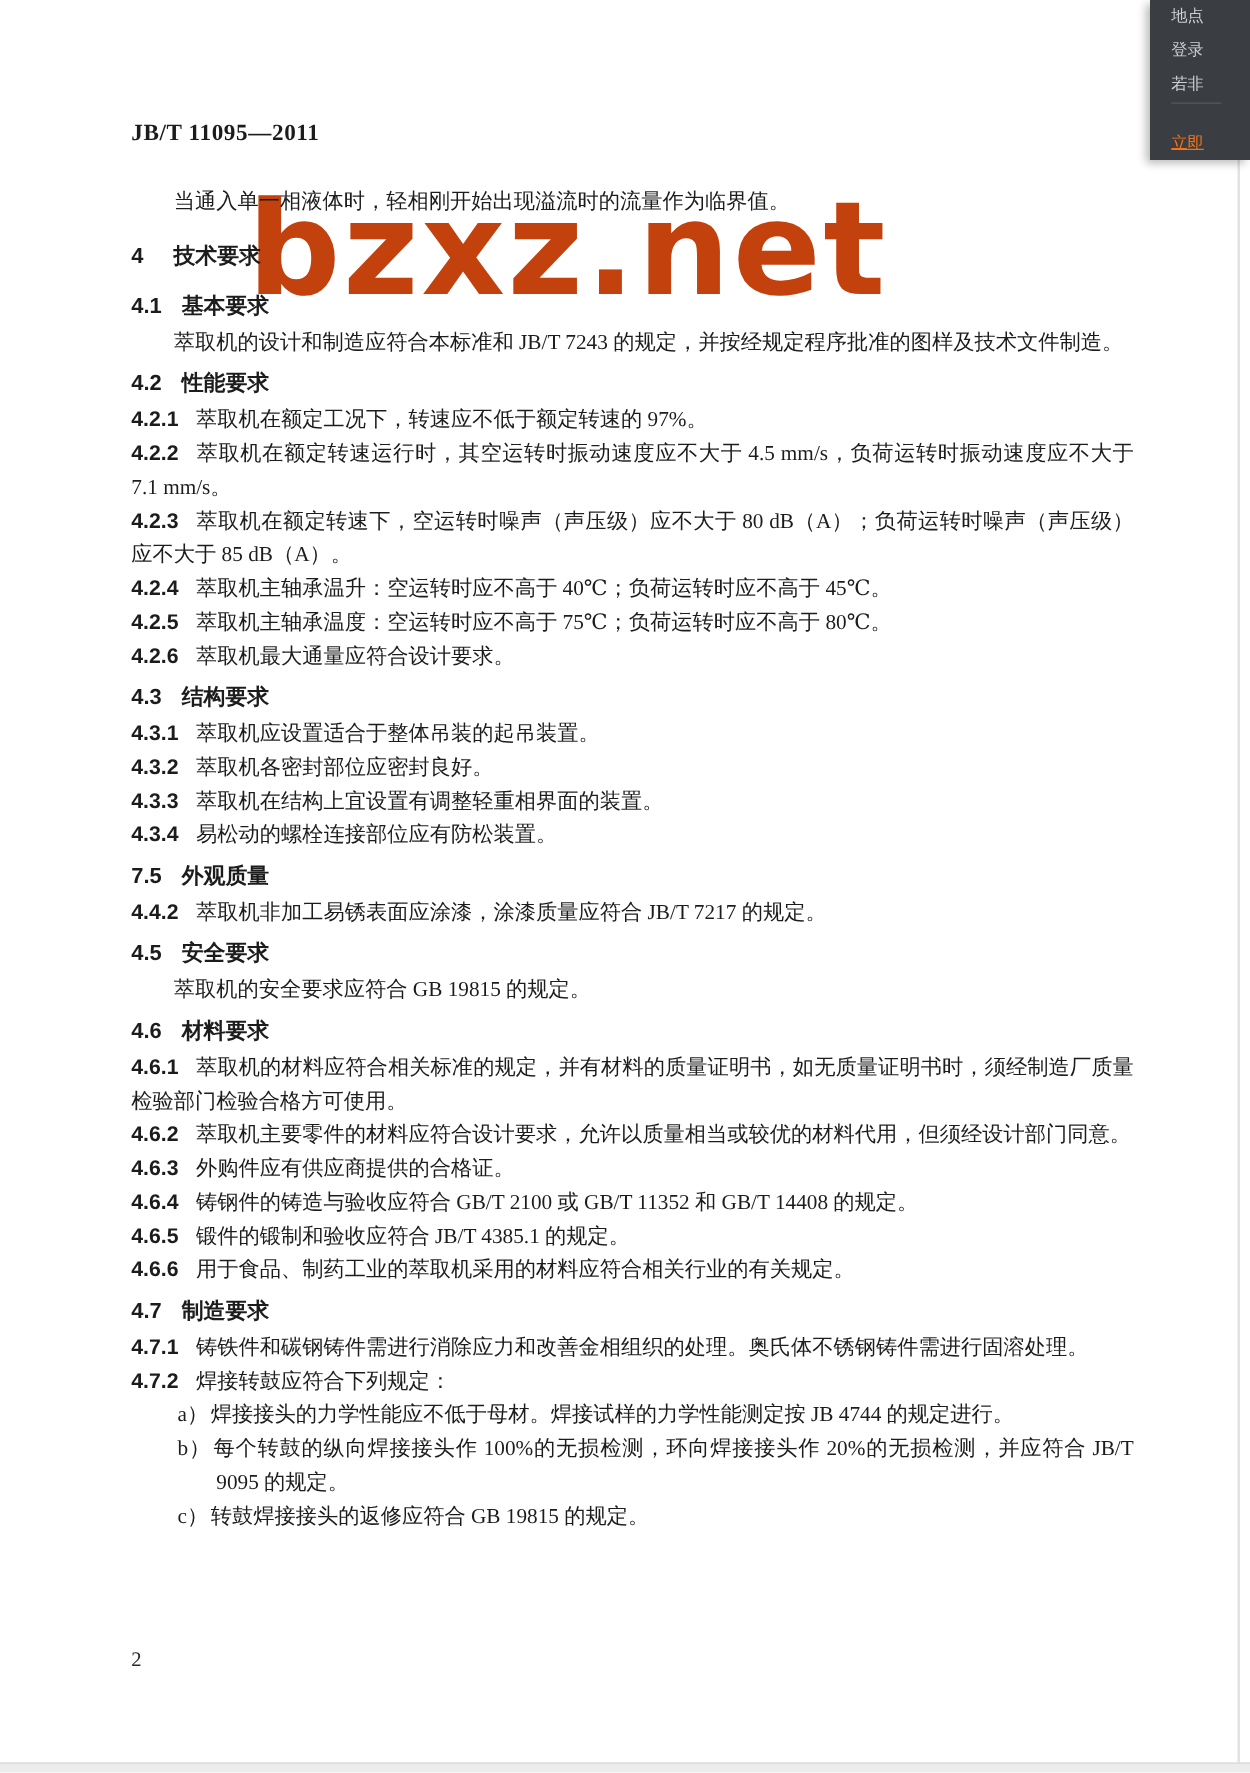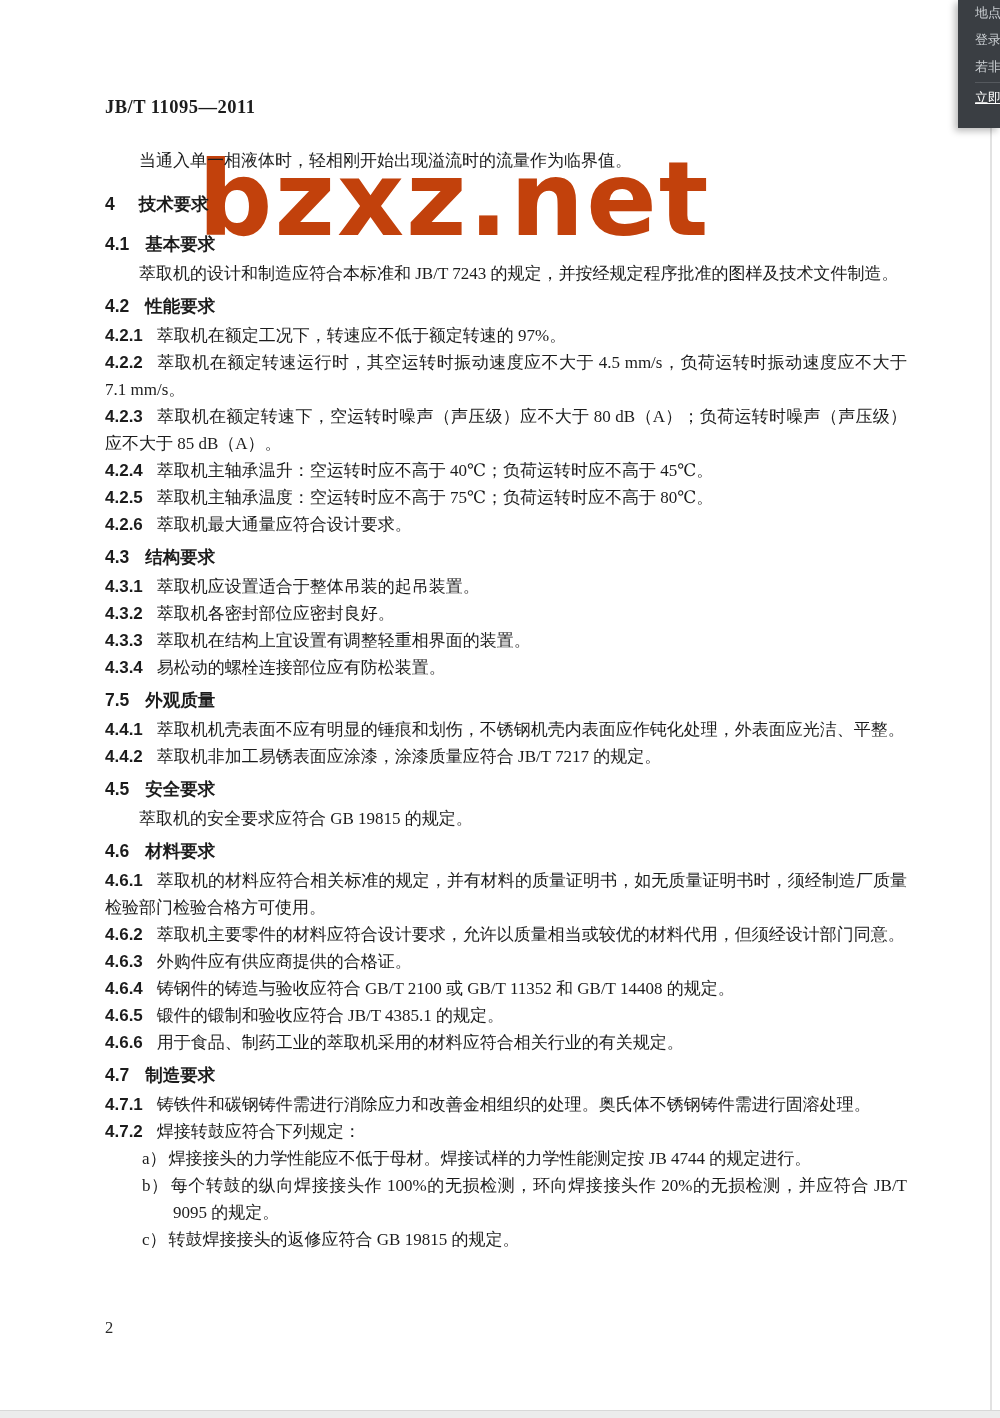--- a/index.html
+++ b/index.html
@@ -89,26 +89,26 @@
   }
 </style>
 </head>
 <body>
 
 <div class="watermark" style="color: #c2410c;">bzxz.net</div>
 
 <div class="page-right-border"></div>
 <div class="page-bottom-strip"></div>
 
-<div class="login-overlay" style="background: rgb(58, 62, 67);">
+<div class="login-overlay" style="background: rgb(58, 62, 67); padding-left: 38px;">
   <span class="ov-line l0">地点</span>
   <span class="ov-line l1">登录</span>
   <span class="ov-line l2">若非</span>
   <span class="ov-divider"></span>
-  <span class="ov-link" style="color: #ffffff;">立即</span>
+  <span class="ov-link" style="color: #f97316; margin-top: 16px;">立即</span>
 </div>
 
 <div class="doc">
   <div class="doc-header">JB/T 11095—2011</div>
   <div>
       <p class="indent-para">当通入单一相液体时，轻相刚开始出现溢流时的流量作为临界值。</p>
       <div class="heading h1"><span class="hnum">4</span><span class="htitle">技术要求</span></div>
       <div class="heading h2"><span class="hnum">4.1</span><span class="htitle">基本要求</span></div>
       <p class="indent-para">萃取机的设计和制造应符合本标准和 JB/T 7243 的规定，并按经规定程序批准的图样及技术文件制造。</p>
       <div class="heading h2"><span class="hnum">4.2</span><span class="htitle">性能要求</span></div>
@@ -117,21 +117,20 @@
       <p class="clause"><span class="cnum">4.2.3</span><span>萃取机在额定转速下，空运转时噪声（声压级）应不大于 80 dB（A）；负荷运转时噪声（声压级）应不大于 85 dB（A）。</span></p>
       <p class="clause"><span class="cnum">4.2.4</span><span>萃取机主轴承温升：空运转时应不高于 40℃；负荷运转时应不高于 45℃。</span></p>
       <p class="clause"><span class="cnum">4.2.5</span><span>萃取机主轴承温度：空运转时应不高于 75℃；负荷运转时应不高于 80℃。</span></p>
       <p class="clause"><span class="cnum">4.2.6</span><span>萃取机最大通量应符合设计要求。</span></p>
       <div class="heading h2"><span class="hnum">4.3</span><span class="htitle">结构要求</span></div>
       <p class="clause"><span class="cnum">4.3.1</span><span>萃取机应设置适合于整体吊装的起吊装置。</span></p>
       <p class="clause"><span class="cnum">4.3.2</span><span>萃取机各密封部位应密封良好。</span></p>
       <p class="clause"><span class="cnum">4.3.3</span><span>萃取机在结构上宜设置有调整轻重相界面的装置。</span></p>
       <p class="clause"><span class="cnum">4.3.4</span><span>易松动的螺栓连接部位应有防松装置。</span></p>
       <div class="heading h2"><span class="hnum">7.5</span><span class="htitle">外观质量</span></div>
-      <p class="clause"><span class="cnum">4.4.1</span><span>萃取机机壳表面不应有明显的锤痕和划伤，不锈钢机壳内表面应作钝化处理，外表面应光洁、平整。</span></p>
       <p class="clause"><span class="cnum">4.4.2</span><span>萃取机非加工易锈表面应涂漆，涂漆质量应符合 JB/T 7217 的规定。</span></p>
       <div class="heading h2"><span class="hnum">4.5</span><span class="htitle">安全要求</span></div>
       <p class="indent-para">萃取机的安全要求应符合 GB 19815 的规定。</p>
       <div class="heading h2"><span class="hnum">4.6</span><span class="htitle">材料要求</span></div>
       <p class="clause"><span class="cnum">4.6.1</span><span>萃取机的材料应符合相关标准的规定，并有材料的质量证明书，如无质量证明书时，须经制造厂质量检验部门检验合格方可使用。</span></p>
       <p class="clause"><span class="cnum">4.6.2</span><span>萃取机主要零件的材料应符合设计要求，允许以质量相当或较优的材料代用，但须经设计部门同意。</span></p>
       <p class="clause"><span class="cnum">4.6.3</span><span>外购件应有供应商提供的合格证。</span></p>
       <p class="clause"><span class="cnum">4.6.4</span><span>铸钢件的铸造与验收应符合 GB/T 2100 或 GB/T 11352 和 GB/T 14408 的规定。</span></p>
       <p class="clause"><span class="cnum">4.6.5</span><span>锻件的锻制和验收应符合 JB/T 4385.1 的规定。</span></p>
       <p class="clause"><span class="cnum">4.6.6</span><span>用于食品、制药工业的萃取机采用的材料应符合相关行业的有关规定。</span></p>

